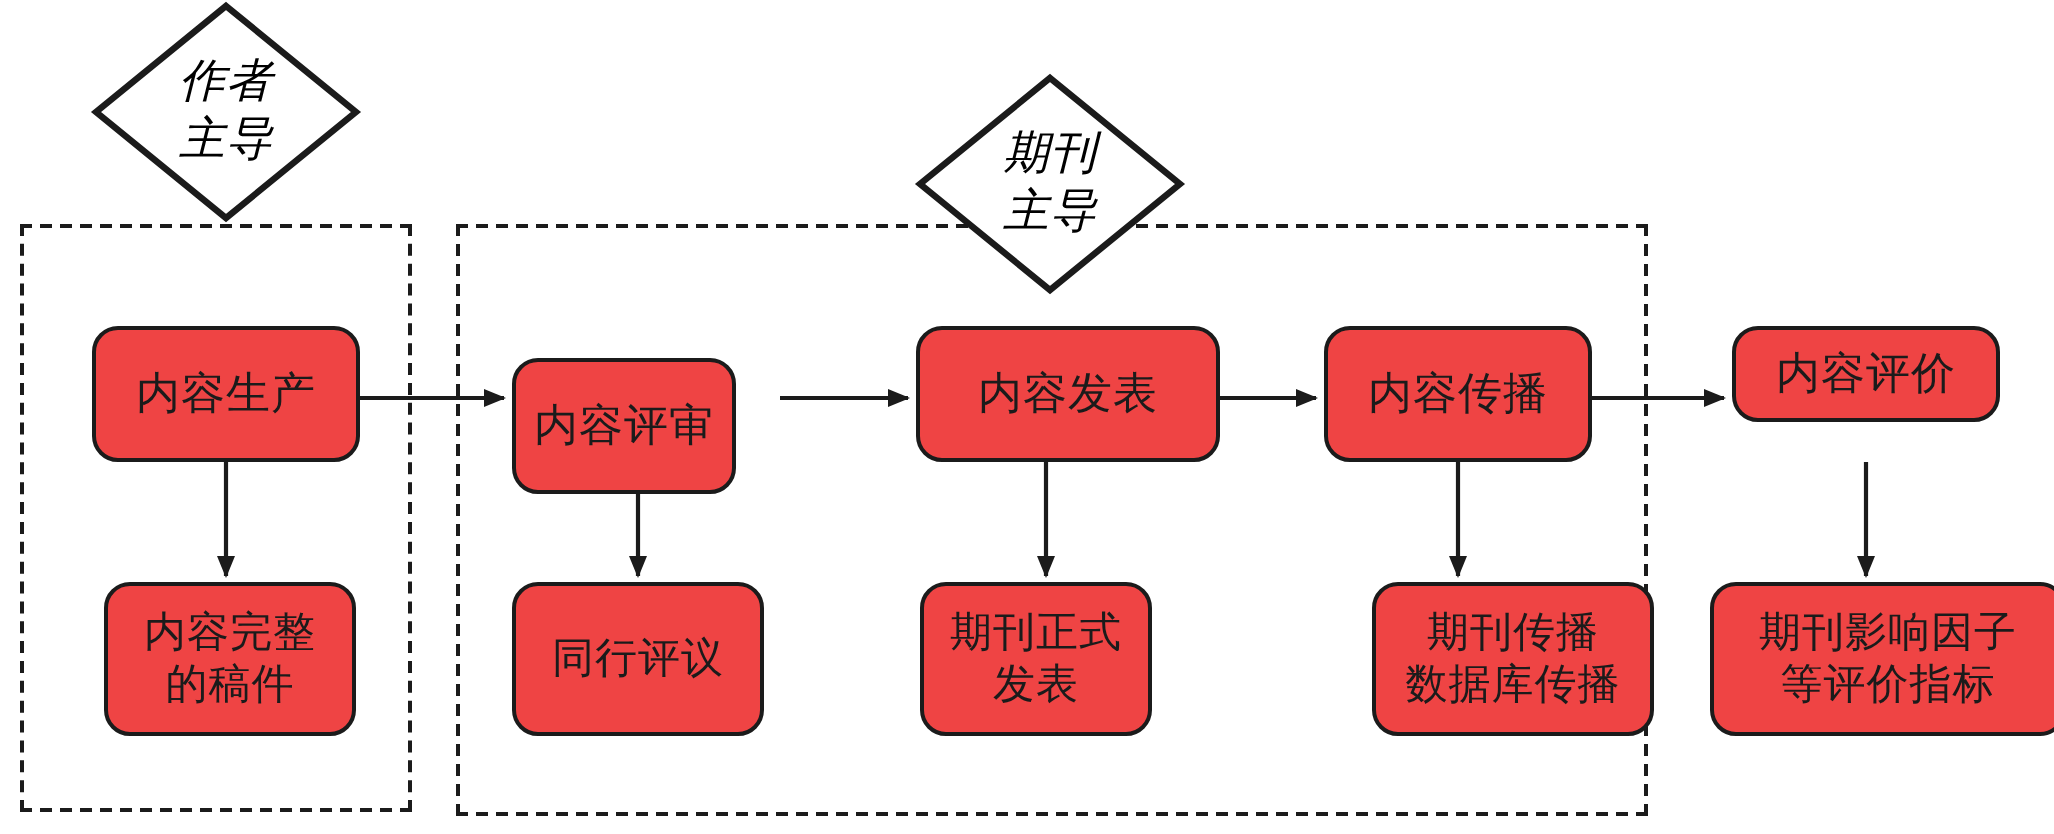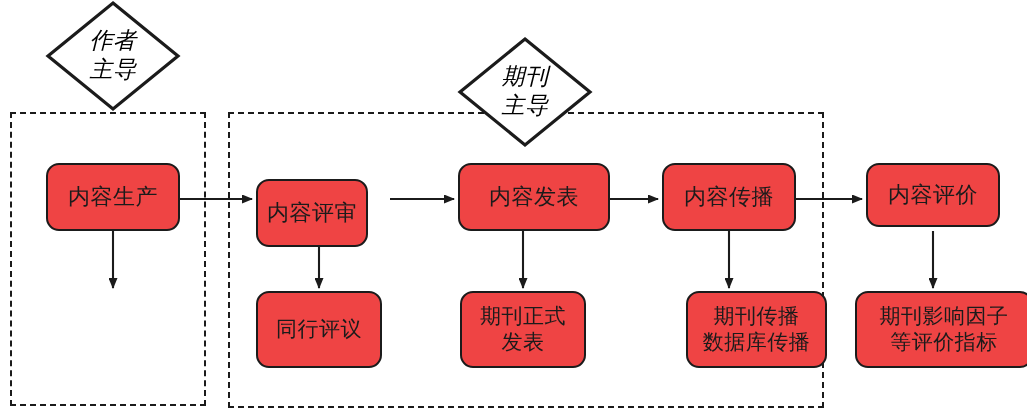--- a/index.html
+++ b/index.html
@@ -132,28 +132,32 @@
   </div>
   <div class="node proc" id="node-content-review" style="left: 256px; top: 179px; width: 112px; height: 68px;">
     <span class="lbl">内容评审</span>
   </div>
   <div class="node proc" id="node-content-publish" style="left: 458px; top: 163px; width: 152px; height: 68px;">
     <span class="lbl">内容发表</span>
   </div>
   <div class="node proc" id="node-content-dissemination" style="left: 662px; top: 163px; width: 134px; height: 68px;">
     <span class="lbl">内容传播</span>
   </div>
-  <div class="node proc" id="node-content-evaluation" style="left: 866px; top: 163px; width: 134px; height: 64px;">
+  <div class="node proc" id="node-content-evaluation" style="left: 866px; top: 163px; width: 134px; height: 48px;">
     <span class="lbl">内容评价</span>
   </div>
 
+  <div class="node outcome" id="node-complete-manuscript" style="left: 52px; top: 291px; width: 126px; height: 77px;">
+    <span class="lbl">内容完整
+的稿件</span>
+  </div>
   <div class="node outcome" id="node-peer-review" style="left: 256px; top: 291px; width: 126px; height: 77px;">
     <span class="lbl">同行评议</span>
   </div>
-  <div class="node outcome" id="node-formal-publication" style="left: 460px; top: 291px; width: 126px; height: 77px;">
+  <div class="node outcome" id="node-formal-publication" style="left: 460px; top: 291px; width: 116px; height: 77px;">
     <span class="lbl">期刊正式
 发表</span>
   </div>
   <div class="node outcome" id="node-database-dissemination" style="left: 659px; top: 291px; width: 141px; height: 77px; margin-left: 27px;">
     <span class="lbl">期刊传播
 数据库传播</span>
   </div>
   <div class="node outcome" id="node-impact-factor-metrics" style="left: 855px; top: 291px; width: 178px; height: 77px;">
     <span class="lbl">期刊影响因子
 等评价指标</span>

